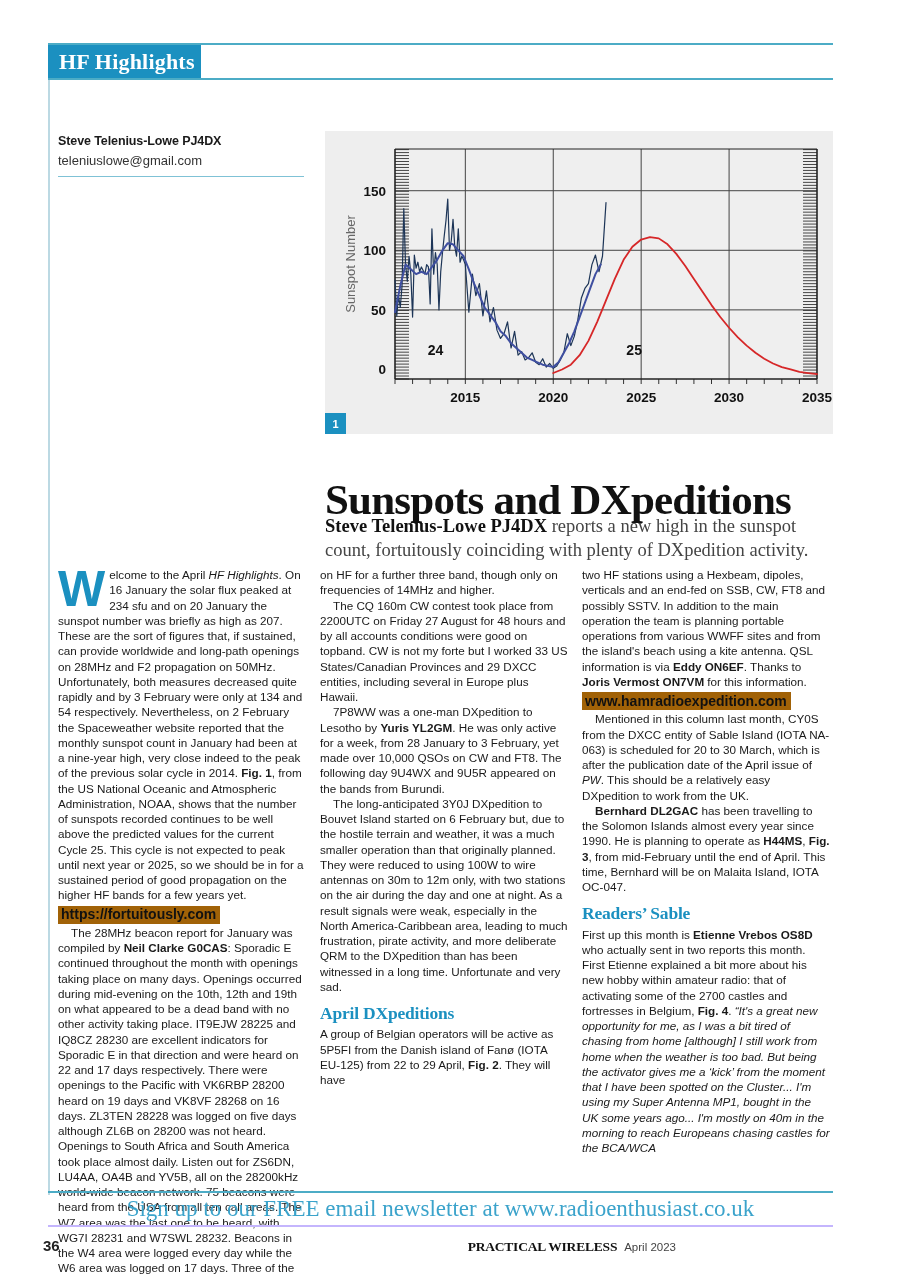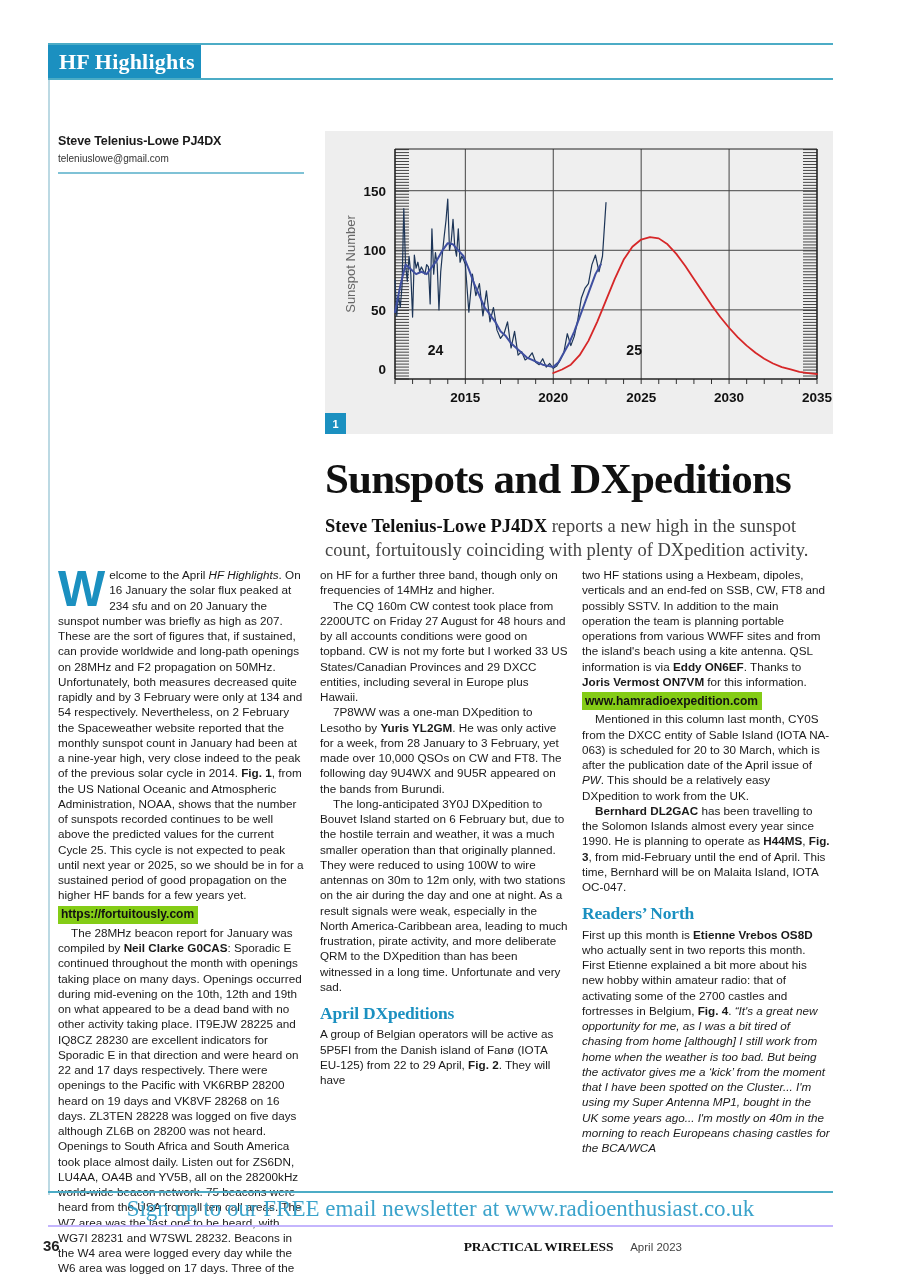--- a/index.html
+++ b/index.html
@@ -37,41 +37,41 @@
     background:#bcd9e3;
   }
 
   
   .byline { position:absolute; left:58px; top:134px; width:246px; }
   .byline-name {
     font-size:12.5px; font-weight:700; color:#1a1a1a; letter-spacing:-0.1px;
     line-height:1.25;
   }
   .byline-email {
-    font-size:10px; color:#333; margin-top:3px; line-height:1.25;
+    font-size:13px; color:#333; margin-top:3px; line-height:1.25;
   }
   .byline-rule {
     margin-top:7px; height:1.5px; background:#7fc2d6; width:246px;
   }
 
   
   .figure {
     position:absolute; left:325px; top:131px; width:508px; height:303px;
     background:#eeeeee;
   }
   .fig-badge {
     position:absolute; left:325px; top:413px; width:21px; height:21px;
     background:#1b90c0; color:#fff; font-size:11px; font-weight:700;
     display:flex; align-items:center; justify-content:center;
   }
   .chart-wrap { position:absolute; left:0; top:0; width:508px; height:303px; }
 
   
   .headline {
-    position:absolute; left:325px; top:428px; width:510px;
+    position:absolute; left:325px; top:449px; width:510px;
     font-family:"Liberation Serif", serif;
     font-weight:700; font-size:43px; line-height:1.02;
     letter-spacing:-0.8px; color:#111;
   }
   .standfirst {
     position:absolute; left:325px; top:515px; width:510px;
     font-family:"Liberation Serif", serif;
     font-size:18.5px; line-height:1.28; color:#444;
   }
   .standfirst b { color:#111; font-weight:700; }
@@ -93,22 +93,22 @@
   .col b { font-weight:700; }
   .col i { font-style:italic; }
 
   .drop-para { position:relative; min-height:56px; }
   .dropcap {
     float:left; font-family:"Liberation Sans", sans-serif;
     font-weight:700; font-size:50px; line-height:41px;
     color:#1b90c0; margin:2px 4px 0 0;
   }
   .urlbox {
-    display:inline-block; background:#84cc16; padding:1.5px 4px 1.5px 3px;
-    font-weight:700; font-size:12px; margin-top:3px; margin-bottom:1px;
+    display:inline-block; background:#a16207; padding:1.5px 4px 1.5px 3px;
+    font-weight:700; font-size:14px; margin-top:3px; margin-bottom:1px;
     color:#111;
   }
   .subhead {
     font-family:"Liberation Serif", serif;
     color:#1b90c0; font-weight:700; font-size:17.5px;
     line-height:1.1; margin-top:10px; margin-bottom:3px;
     letter-spacing:-0.2px;
   }
 
   
@@ -119,22 +119,22 @@
   }
   .promo-text {
     font-family:"Liberation Serif", serif; font-size:23px; color:#3ba3cb;
     letter-spacing:0px;
   }
   .pagenum {
     position:absolute; left:43px; top:1237px;
     font-size:15px; font-weight:700; color:#222;
   }
   .foot-right {
-    position:absolute; right:78px; top:1239px;
-    display:flex; align-items:baseline; gap:17px;
+    position:absolute; right:84px; top:1239px;
+    display:flex; align-items:baseline; gap:7px;
   }
   .foot-mag {
     font-family:"Liberation Serif", serif; font-weight:700; font-size:13.5px;
     letter-spacing:-0.2px; color:#111;
   }
   .foot-date { font-size:11.5px; color:#444; }
 </style>
 </head>
 <body>
 
@@ -390,21 +390,21 @@
       <p class="ind">The long-anticipated 3Y0J DXpedition to Bouvet Island started on 6 February but, due to the hostile terrain and weather, it was a much smaller operation than that originally planned. They were reduced to using 100W to wire antennas on 30m to 12m only, with two stations on the air during the day and one at night. As a result signals were weak, especially in the North America-Caribbean area, leading to much frustration, pirate activity, and more deliberate QRM to the DXpedition than has been witnessed in a long time. Unfortunate and very sad.</p>
       <div class="subhead">April DXpeditions</div>
       <p><span>A group of Belgian operators will be active as 5P5FI from the Danish island of Fanø (IOTA EU-125) from 22 to 29 April, </span><b>Fig. 2</b><span>. They will have</span></p>
     </div>
 
     <div class="col c3">
       <p><span>two HF stations using a Hexbeam, dipoles, verticals and an end-fed on SSB, CW, FT8 and possibly SSTV. In addition to the main operation the team is planning portable operations from various WWFF sites and from the island's beach using a kite antenna. QSL information is via </span><b>Eddy ON6EF</b><span>. Thanks to </span><b>Joris Vermost ON7VM</b><span> for this information.</span></p>
       <div><span class="urlbox">www.hamradioexpedition.com</span></div>
       <p class="ind"><span>Mentioned in this column last month, CY0S from the DXCC entity of Sable Island (IOTA NA-063) is scheduled for 20 to 30 March, which is after the publication date of the April issue of </span><i>PW</i><span>. This should be a relatively easy DXpedition to work from the UK.</span></p>
       <p class="ind"><b>Bernhard DL2GAC</b><span> has been travelling to the Solomon Islands almost every year since 1990. He is planning to operate as </span><b>H44MS</b><span>, </span><b>Fig. 3</b><span>, from mid-February until the end of April. This time, Bernhard will be on Malaita Island, IOTA OC-047.</span></p>
-      <div class="subhead">Readers’ North</div>
+      <div class="subhead">Readers’ Sable</div>
       <p><span>First up this month is </span><b>Etienne Vrebos OS8D</b><span> who actually sent in two reports this month. First Etienne explained a bit more about his new hobby within amateur radio: that of activating some of the 2700 castles and fortresses in Belgium, </span><b>Fig. 4</b><span>. </span><i>“It's a great new opportunity for me, as I was a bit tired of chasing from home [although] I still work from home when the weather is too bad. But being the activator gives me a ‘kick’ from the moment that I have been spotted on the Cluster... I'm using my Super Antenna MP1, bought in the UK some years ago... I'm mostly on 40m in the morning to reach Europeans chasing castles for the BCA/WCA</i></p>
     </div>
   </div>
 
   <div class="promo-box">
     <span class="promo-text">Sign up to our FREE email newsletter at www.radioenthusiast.co.uk</span>
   </div>
   <div class="pagenum">36</div>
   <div class="foot-right">
     <span class="foot-mag">PRACTICAL WIRELESS</span>

